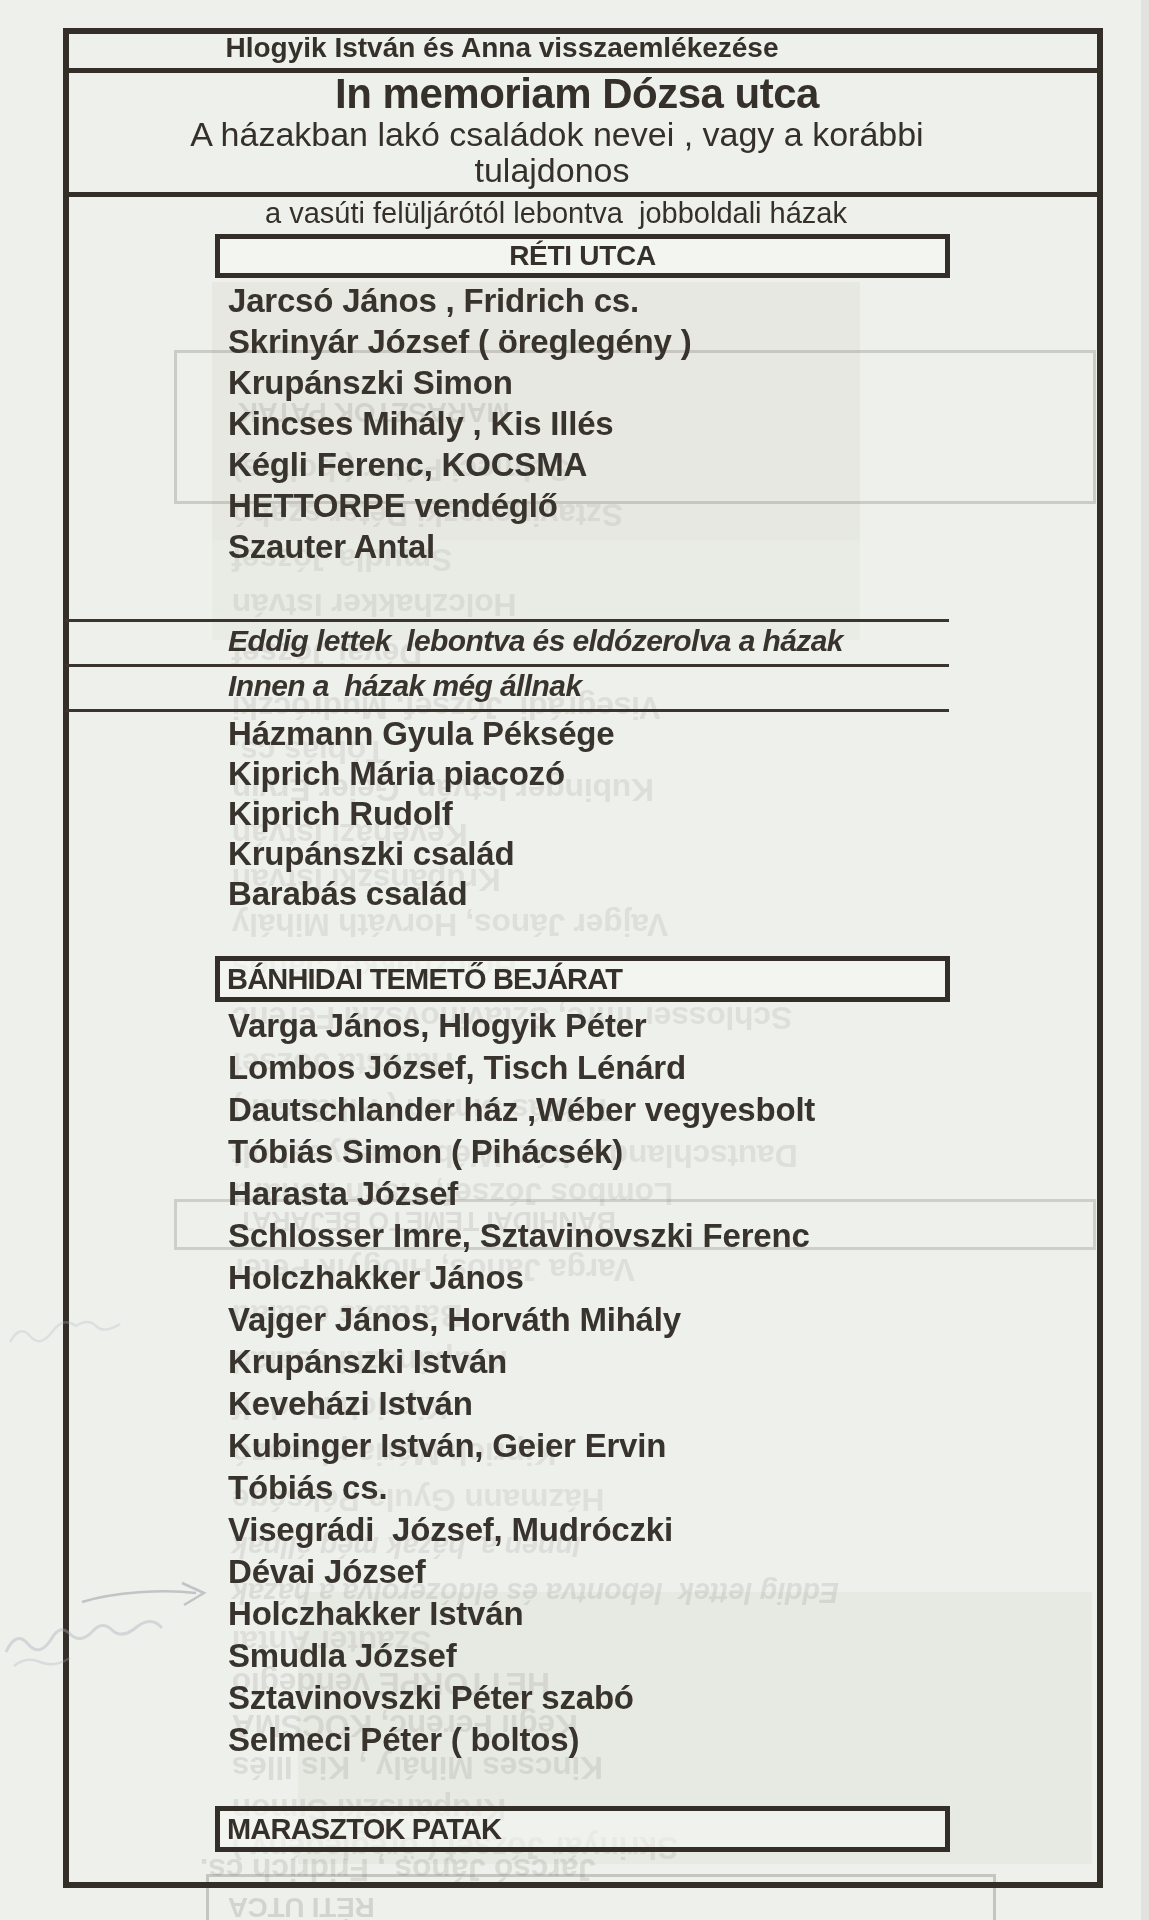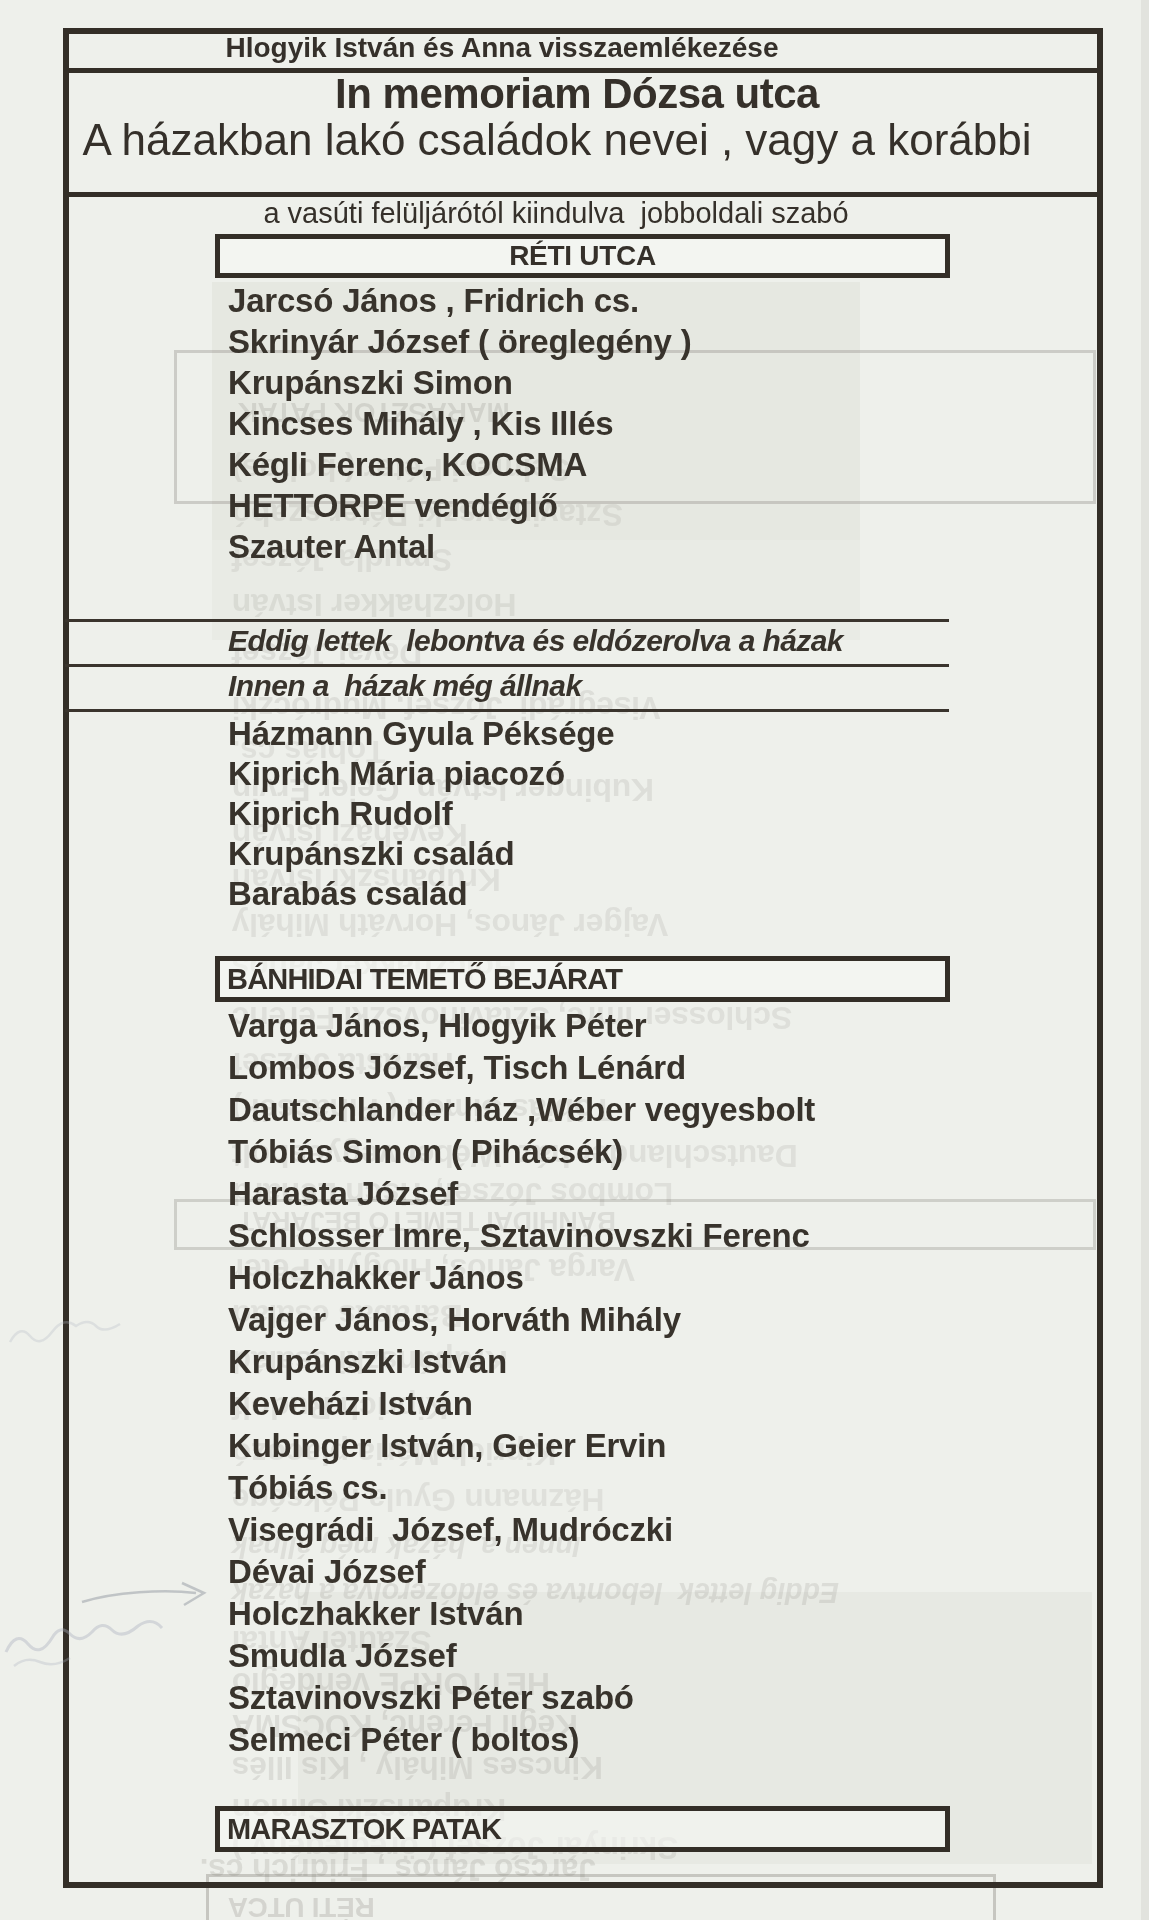--- a/index.html
+++ b/index.html
@@ -30,21 +30,21 @@
   }
   .sep { position:absolute; left:63px; width:1040px; height:5px; background:#332e27; }
   .rule { position:absolute; left:65px; width:884px; height:3px; background:#3a342d; }
   
   .htext {
     position:absolute; left:63px; width:1040px; text-align:center;
     white-space:pre; line-height:1.05;
   }
   .h-attrib { top:33px; font-size:28px; font-weight:700; transform:translateX(-81px); }
   .h-title  { top:72px; font-size:42px; font-weight:700; letter-spacing:-0.5px; transform:translateX(-6px);text-align:center; }
-  .h-sub1   { top:117px; font-size:44px; font-weight:400; transform:translateX(-26px); }
+  .h-sub1   { top:117px; font-size:34px; font-weight:400; transform:translateX(-26px); }
   .h-sub2   { top:153px; font-size:34px; font-weight:400; transform:translateX(-31px); }
   .h-route  { top:198px; font-size:29px; font-weight:400; transform:translateX(-27px); }
   
   .lmbox {
     position:absolute; left:215px; width:735px; box-sizing:border-box;
     border:5px solid #332e27; background:rgba(248,249,246,0.55);
     display:flex; align-items:center;
   }
   .lmbox .lbl { font-weight:700; white-space:pre; letter-spacing:-0.3px; }
   #box-street { top:234px; height:44px; justify-content:center; }
@@ -125,21 +125,22 @@
 
   <div class="main-layer">
 
     <div class="frame"></div>
     <div class="sep" style="top:68px"></div>
     <div class="sep" style="top:192px"></div>
 
     <div class="htext h-attrib">Hlogyik István és Anna visszaemlékezése</div>
     <div class="htext h-title">In memoriam Dózsa utca</div>
     <div class="htext h-sub1">A házakban lakó családok nevei , vagy a korábbi</div>
-    <div class="htext h-route">a vasúti felüljárótól kiindulva  jobboldali szabó</div>
+    <div class="htext h-sub2">tulajdonos</div>
+    <div class="htext h-route">a vasúti felüljárótól lebontva  jobboldali házak</div>
 
     <div class="lmbox" id="box-street">
       <span class="lbl">RÉTI UTCA</span>
     </div>
 
     <div class="col" id="col1">
         <div class="name">Jarcsó János , Fridrich cs.</div>
         <div class="name">Skrinyár József ( öreglegény )</div>
         <div class="name">Krupánszki Simon</div>
         <div class="name">Kincses Mihály , Kis Illés</div>

